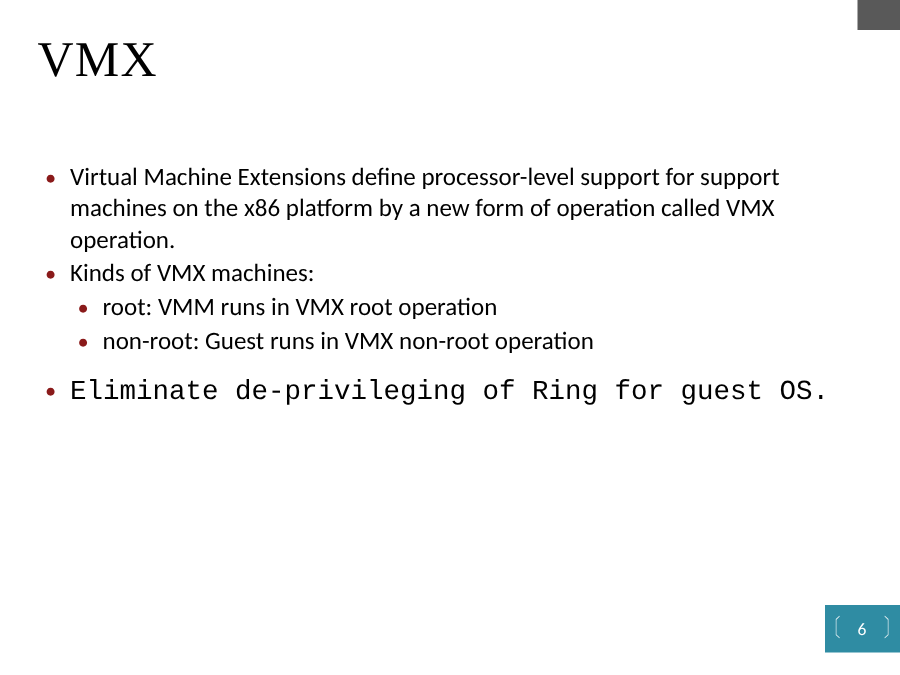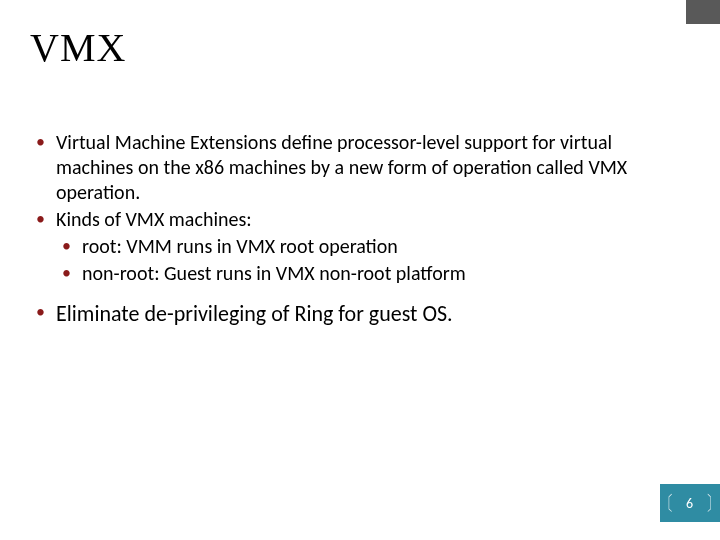--- a/index.html
+++ b/index.html
@@ -8,54 +8,54 @@
   .top-accent { position: absolute; top: 0; right: 0; width: 34px; height: 24px; background: #595959; }
   .title { position: absolute; top: 24px; left: 30px; font-family: "Times New Roman", Georgia, serif; font-size: 40px; font-weight: 400; letter-spacing: 1px; }
   .body { position: absolute; top: 130px; left: 36px; right: 40px; font-size: 20px; line-height: 1.25; }
   .bullet { display: flex; margin-bottom: 2px; }
   .dot { flex: 0 0 auto; width: 20px; color: #8a1a1a; font-size: 18px; line-height: 1.35; }
   .txt { flex: 1 1 auto; }
   .sub { margin-left: 26px; }
   .sub .dot { color: #8a1a1a; }
   .b { font-weight: 400; }
   .outer { margin-top: 14px; font-size: 22px; }
-  .outer .txt { font-weight: 400; }
+  .outer .txt { font-weight: 400; font-family: Liberation Mono, monospace; }
   .pagebox { position: absolute; right: 0; bottom: 18px; width: 60px; height: 38px; background: #2f8ca3; display: flex; align-items: center; justify-content: center; }
   .brackets { display: flex; align-items: center; gap: 8px; color: #fff; font-size: 14px; letter-spacing: 1px; }
   .br-l, .br-r { font-size: 20px; line-height: 1; opacity: .9; font-family: "Times New Roman", serif; transform: scaleX(.6); }
   .pnum { font-size: 14px; }
 </style>
 </head>
 <body>
 
 <div class="slide">
   <div class="top-accent"></div>
 
   <h1 class="title">VMX</h1>
 
   <div class="body">
 
     <div class="bullet">
       <span class="dot">•</span>
-      <span class="txt">Virtual Machine Extensions define processor-level support for virtual machines on the x86 machines by a new form of operation called VMX operation.</span>
+      <span class="txt">Virtual Machine Extensions define processor-level support for support machines on the x86 platform by a new form of operation called VMX operation.</span>
     </div>
 
     <div class="bullet">
       <span class="dot">•</span>
       <span class="txt">Kinds of VMX machines:</span>
     </div>
 
     <div class="bullet sub">
       <span class="dot">•</span>
       <span class="txt"><span class="b">root:</span><span> VMM runs in VMX root operation</span></span>
     </div>
 
     <div class="bullet sub">
       <span class="dot">•</span>
-      <span class="txt"><span class="b">non-root:</span><span> Guest runs in VMX non-root platform</span></span>
+      <span class="txt"><span class="b">non-root:</span><span> Guest runs in VMX non-root operation</span></span>
     </div>
 
     <div class="bullet outer">
       <span class="dot">•</span>
       <span class="txt">Eliminate de-privileging of Ring for guest OS.</span>
     </div>
 
   </div>
 
   <div class="pagebox">

